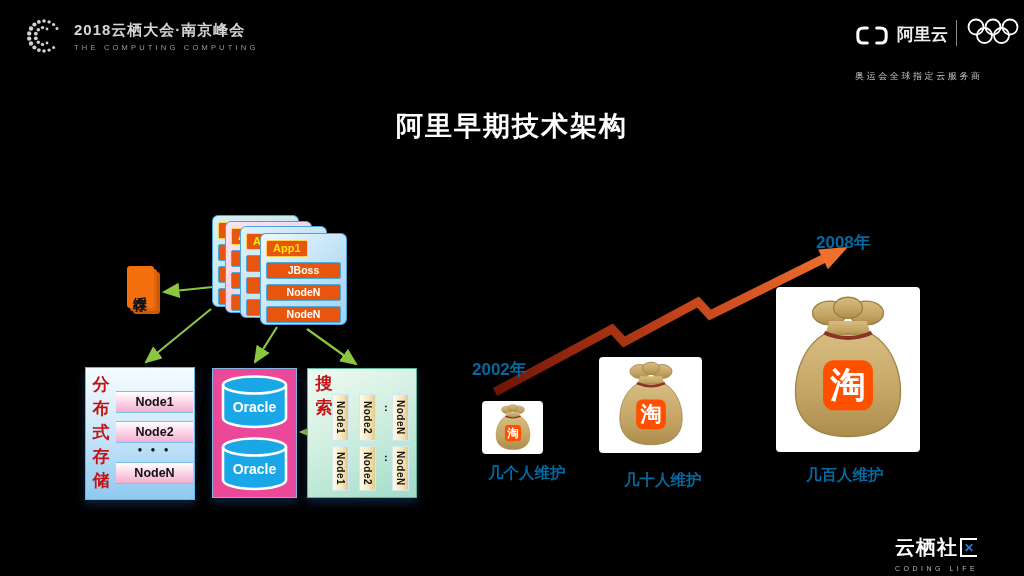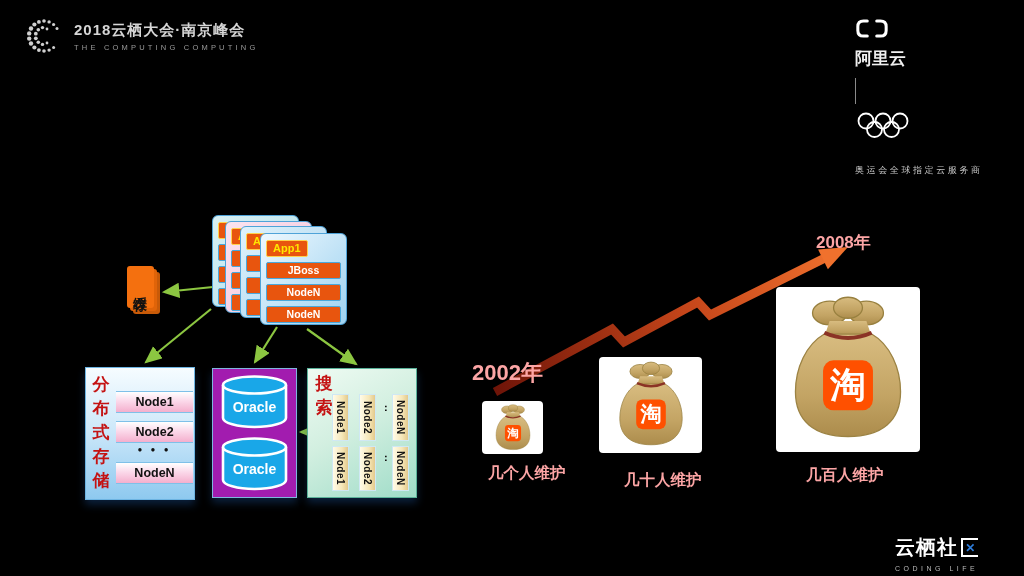--- a/index.html
+++ b/index.html
@@ -5,21 +5,21 @@
   html,body{margin:0;padding:0;background:#000;}
   #stage{position:relative;width:1024px;height:576px;background:#000;overflow:hidden;
          font-family:"Liberation Sans",sans-serif;}
   .abs{position:absolute;}
 
   
   .conf-logo{left:24px;top:16px;display:flex;align-items:center;gap:10px;}
   .conf-text .t1{color:#d6d6d6;font-size:15px;font-weight:bold;letter-spacing:1px;}
   .conf-text .t2{color:#9a9a9a;font-size:7.5px;letter-spacing:3.2px;margin-top:3px;}
   .brand{left:855px;top:18px;}
-  .brand-row{display:flex;align-items:flex-start;gap:8px;flex-direction:column;}
+  .brand-row{display:flex;align-items:flex-end;gap:8px;}
   .brand-name{color:#f0f0f0;font-size:17px;font-weight:bold;}
   .brand-div{width:1px;height:26px;background:#8a8a8a;}
   .brand-tag{color:#c6c6c6;font-size:9px;letter-spacing:2.6px;margin-top:24px;white-space:nowrap;}
 
   
   .slide-title{left:0;right:0;top:108px;text-align:center;color:#fff;
                font-size:27px;font-weight:bold;letter-spacing:2px;}
 
   
   #arch{left:80px;top:205px;width:345px;height:300px;}
@@ -41,41 +41,41 @@
                background:linear-gradient(180deg,#f6fcff 0%,#cfe9fa 45%,#8ec9ef 100%);
                border:1px solid #6db4e2;}
   .vlabel{position:absolute;color:#C41212;font-weight:bold;font-size:17px;line-height:24px;
           text-align:center;width:24px;}
   .node-bar{position:absolute;left:30px;width:77px;height:20px;
             background:linear-gradient(180deg,#ffffff 0%,#fbd9ea 45%,#f4afcd 100%);
             border-top:1px solid #7fc0e8;border-bottom:1px solid #7fc0e8;
             color:#111;font-size:12.5px;font-weight:bold;text-align:center;line-height:20px;}
   .node-dots{position:absolute;left:30px;width:77px;text-align:center;color:#111;
              font-size:8px;letter-spacing:3px;}
-  #db-box{left:132px;top:163px;width:85px;height:130px;background:#a21caf;border:1px solid #7fb5dd;
+  #db-box{left:132px;top:163px;width:85px;height:130px;background:#ec4899;border:1px solid #7fb5dd;
           display:flex;flex-direction:column;align-items:center;justify-content:center;gap:6px;}
   #search-box{left:227px;top:163px;width:110px;height:130px;
               background:linear-gradient(150deg,#effbf3 0%,#d2efe0 45%,#9fdcc8 100%);
               border:1px solid #5bb39a;}
   .search-bar{position:absolute;width:17px;box-sizing:border-box;
               background:linear-gradient(90deg,#fffbe8 0%,#f6e7b8 60%,#e3c98c 100%);
               border:1px solid #cfe8f4;
               writing-mode:vertical-rl;color:#111;font-size:10px;font-weight:bold;
               display:flex;align-items:center;justify-content:center;letter-spacing:0.5px;}
   .search-dots{position:absolute;writing-mode:vertical-rl;color:#111;font-size:11px;font-weight:bold;}
 
   
   #growth{left:450px;top:225px;width:574px;height:285px;}
-  .g-text{position:absolute;color:#fca5a5;font-weight:bold;white-space:nowrap;}
+  .g-text{position:absolute;color:#0369a1;font-weight:bold;white-space:nowrap;}
   .bag-card{position:absolute;background:#fff;border-radius:4px;display:flex;
             align-items:center;justify-content:center;overflow:hidden;}
 
   
   #community{left:895px;top:534px;}
-  .comm-row{display:flex;align-items:center;color:#fff;font-size:20px;font-weight:bold;letter-spacing:1px;justify-content:space-between;}
+  .comm-row{display:flex;align-items:center;color:#fff;font-size:20px;font-weight:bold;letter-spacing:1px;}
   .qu-box{display:inline-flex;align-items:center;justify-content:center;width:15px;height:15px;
           border:2.5px solid #fff;border-right:none;margin-left:2px;}
   .qu-x{color:#2E7CD9;font-size:12px;font-weight:bold;}
   .comm-tag{color:#b9b9b9;font-size:7px;letter-spacing:3.5px;margin-top:4px;}
 </style>
 </head>
 <body>
 
 <div id="stage">
 
@@ -147,20 +147,21 @@
             <circle cx="27" cy="9" r="7.5"></circle>
             <circle cx="44" cy="9" r="7.5"></circle>
           <circle cx="18.5" cy="17.5" r="7.5"></circle>
             <circle cx="35.5" cy="17.5" r="7.5"></circle>
         </g>
       </svg>
     </div>
     <div class="brand-tag">奥运会全球指定云服务商</div>
   </div>
 
+  <div class="abs slide-title">阿里早期技术架构</div>
 
   <div id="arch" class="abs">
 
     <svg class="abs" style="left:0;top:0" width="345" height="300">
       <g stroke="#8CC641" stroke-width="2.2" fill="none">
         <line x1="133" y1="82" x2="84" y2="87" marker-end="url(#ah)"></line>
         <line x1="131" y1="104" x2="66" y2="157" marker-end="url(#ah)"></line>
         <line x1="197" y1="122" x2="175" y2="157" marker-end="url(#ah)"></line>
         <line x1="227" y1="124" x2="276" y2="159" marker-end="url(#ah)"></line>
         <line x1="230" y1="227" x2="221" y2="227" marker-end="url(#ah)"></line>
@@ -234,21 +235,21 @@
     </div>
   </div>
 
   <div id="growth" class="abs">
 
     <svg class="abs" style="left:0;top:0" width="574" height="285">
       <polyline points="45,167 162,104 174,117 248,77 260,90 375,33" fill="none" stroke="url(#growGrad)" stroke-width="9" stroke-linejoin="miter"></polyline>
       <polygon points="398,22 377.9,44.3 368.1,24.5" fill="#F0712D"></polygon>
     </svg>
 
-    <div class="g-text" style="left:22px;top:133px;font-size:22px">2002年</div>
+    <div class="g-text" style="left:22px;top:133px;font-size:17px">2002年</div>
     <div class="g-text" style="left:366px;top:6px;font-size:17px">2008年</div>
 
     <div class="bag-card" style="left:32px;top:176px;width:61px;height:53px">
       <svg width="46" height="50" viewBox="0 0 100 118">
         <ellipse cx="36" cy="16" rx="13" ry="9" fill="url(#bagGrad)" stroke="#98803f"></ellipse>
         <ellipse cx="64" cy="16" rx="13" ry="9" fill="url(#bagGrad)" stroke="#98803f"></ellipse>
         <ellipse cx="50" cy="12" rx="11" ry="8" fill="url(#bagGrad)" stroke="#98803f"></ellipse>
         <path d="M36,22 L32,34 L68,34 L64,22 Z" fill="url(#bagGrad)"></path>
         <path d="M32,32 C18,40 10,58 10,76 C10,98 24,110 50,110 C76,110 90,98 90,76 C90,58 82,40 68,32 Z" fill="url(#bagGrad)" stroke="#9c8344"></path>
         <path d="M32,31 Q50,39 68,31" stroke="#8B3325" stroke-width="3" fill="none"></path>

